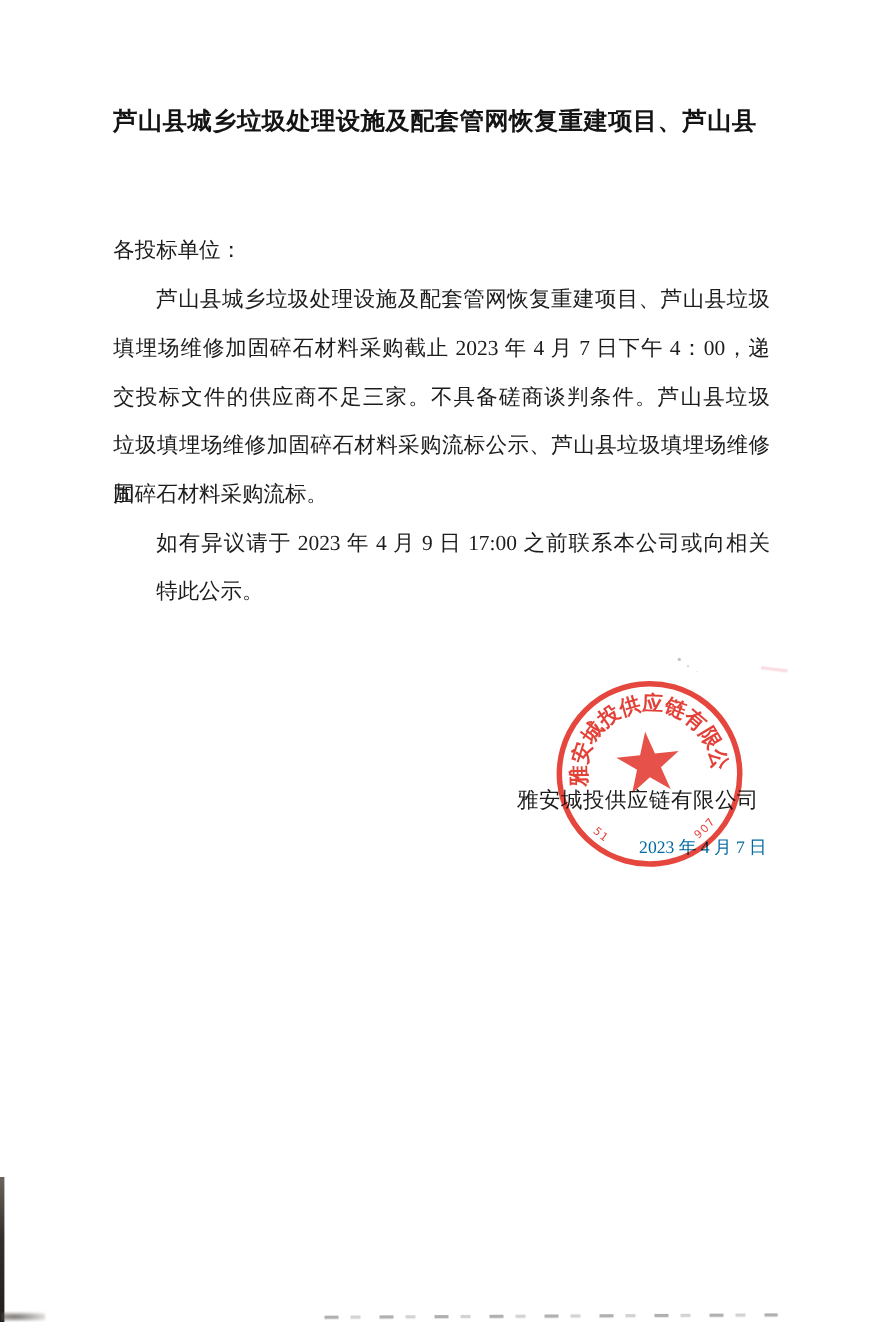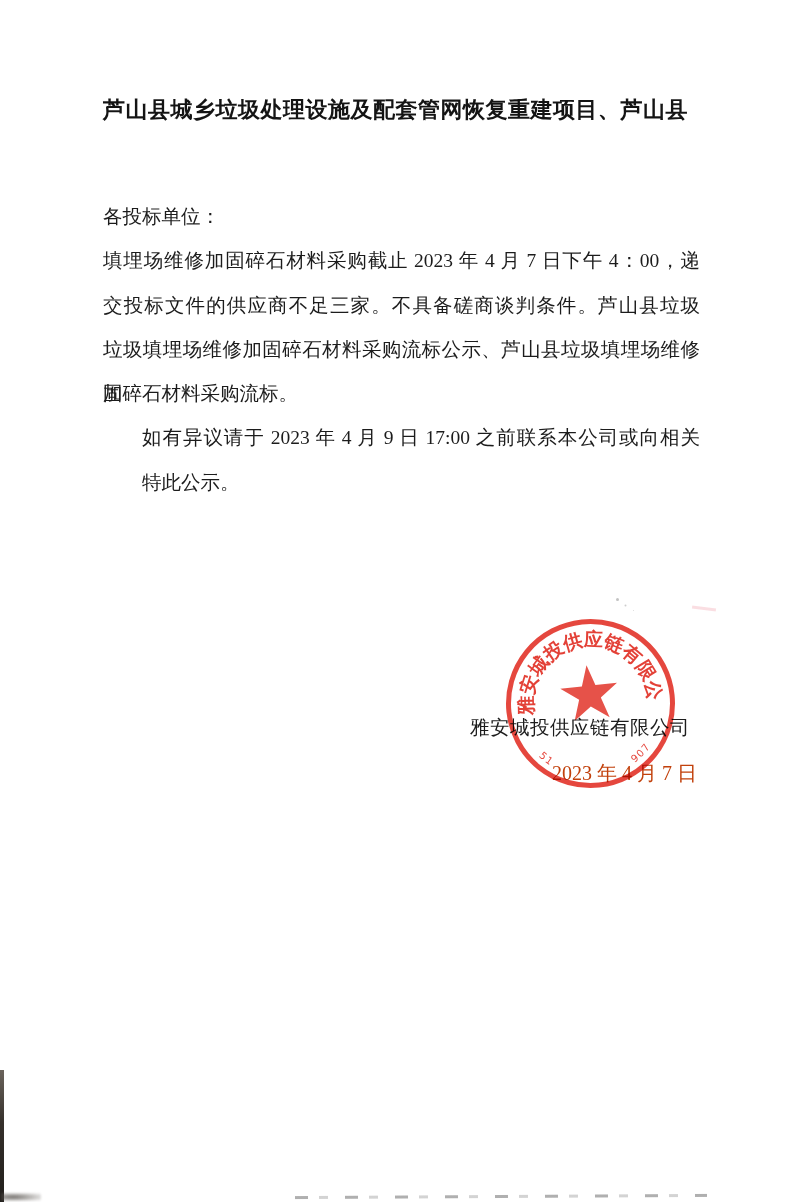--- a/index.html
+++ b/index.html
@@ -16,21 +16,21 @@
     left:103px;top:84px;width:597px;
     text-align:left;
     font-size:22px;font-weight:bold;
     color:#141414;
     line-height:52px;
     letter-spacing:0.5px;
   }
   .doc-title .tline{display:block;}
   .body-block{
     position:absolute;
-    left:103px;top:195px;width:597px;
+    left:103px;top:207px;width:597px;
     font-size:19.5px;
     color:#1c1c1c;
   }
   .bline{
     display:block;
     height:44.3px;
     line-height:44.3px;
     white-space:nowrap;
   }
   .bline.justify{
@@ -43,22 +43,22 @@
   .bline.indent.justify{width:558px;}
   .signature-line{
     position:absolute;
     top:714px;right:110px;
     font-size:19.5px;letter-spacing:0.5px;
     color:#1c1c1c;
   }
   .date-line{
     position:absolute;
     top:760px;right:103px;
-    font-size:20px;
-    color:#c2410c;
+    font-size:16px;
+    color:#0369a1;
   }
   
   .stamp{
     position:absolute;
     left:503px;top:616px;
     width:175px;height:175px;
     mix-blend-mode:multiply;
     pointer-events:none;
   }
   
@@ -96,20 +96,21 @@
 <body>
 
 <div class="page">
 
   <div class="doc-title">
     <span class="tline">芦山县城乡垃圾处理设施及配套管网恢复重建项目、芦山县</span>
   </div>
 
   <div class="body-block">
     <span class="bline">各投标单位：</span>
+    <span class="bline indent justify">芦山县城乡垃圾处理设施及配套管网恢复重建项目、芦山县垃圾</span>
     <span class="bline justify">填埋场维修加固碎石材料采购截止 2023 年 4 月 7 日下午 4：00，递</span>
     <span class="bline justify">交投标文件的供应商不足三家。不具备磋商谈判条件。芦山县垃圾</span>
     <span class="bline justify">垃圾填埋场维修加固碎石材料采购流标公示、芦山县垃圾填埋场维修加</span>
     <span class="bline">固碎石材料采购流标。</span>
     <span class="bline indent justify">如有异议请于 2023 年 4 月 9 日 17:00 之前联系本公司或向相关</span>
     <span class="bline indent">特此公示。</span>
   </div>
 
   <div class="signature-line">雅安城投供应链有限公司</div>
   <div class="date-line">2023 年 4 月 7 日</div>

